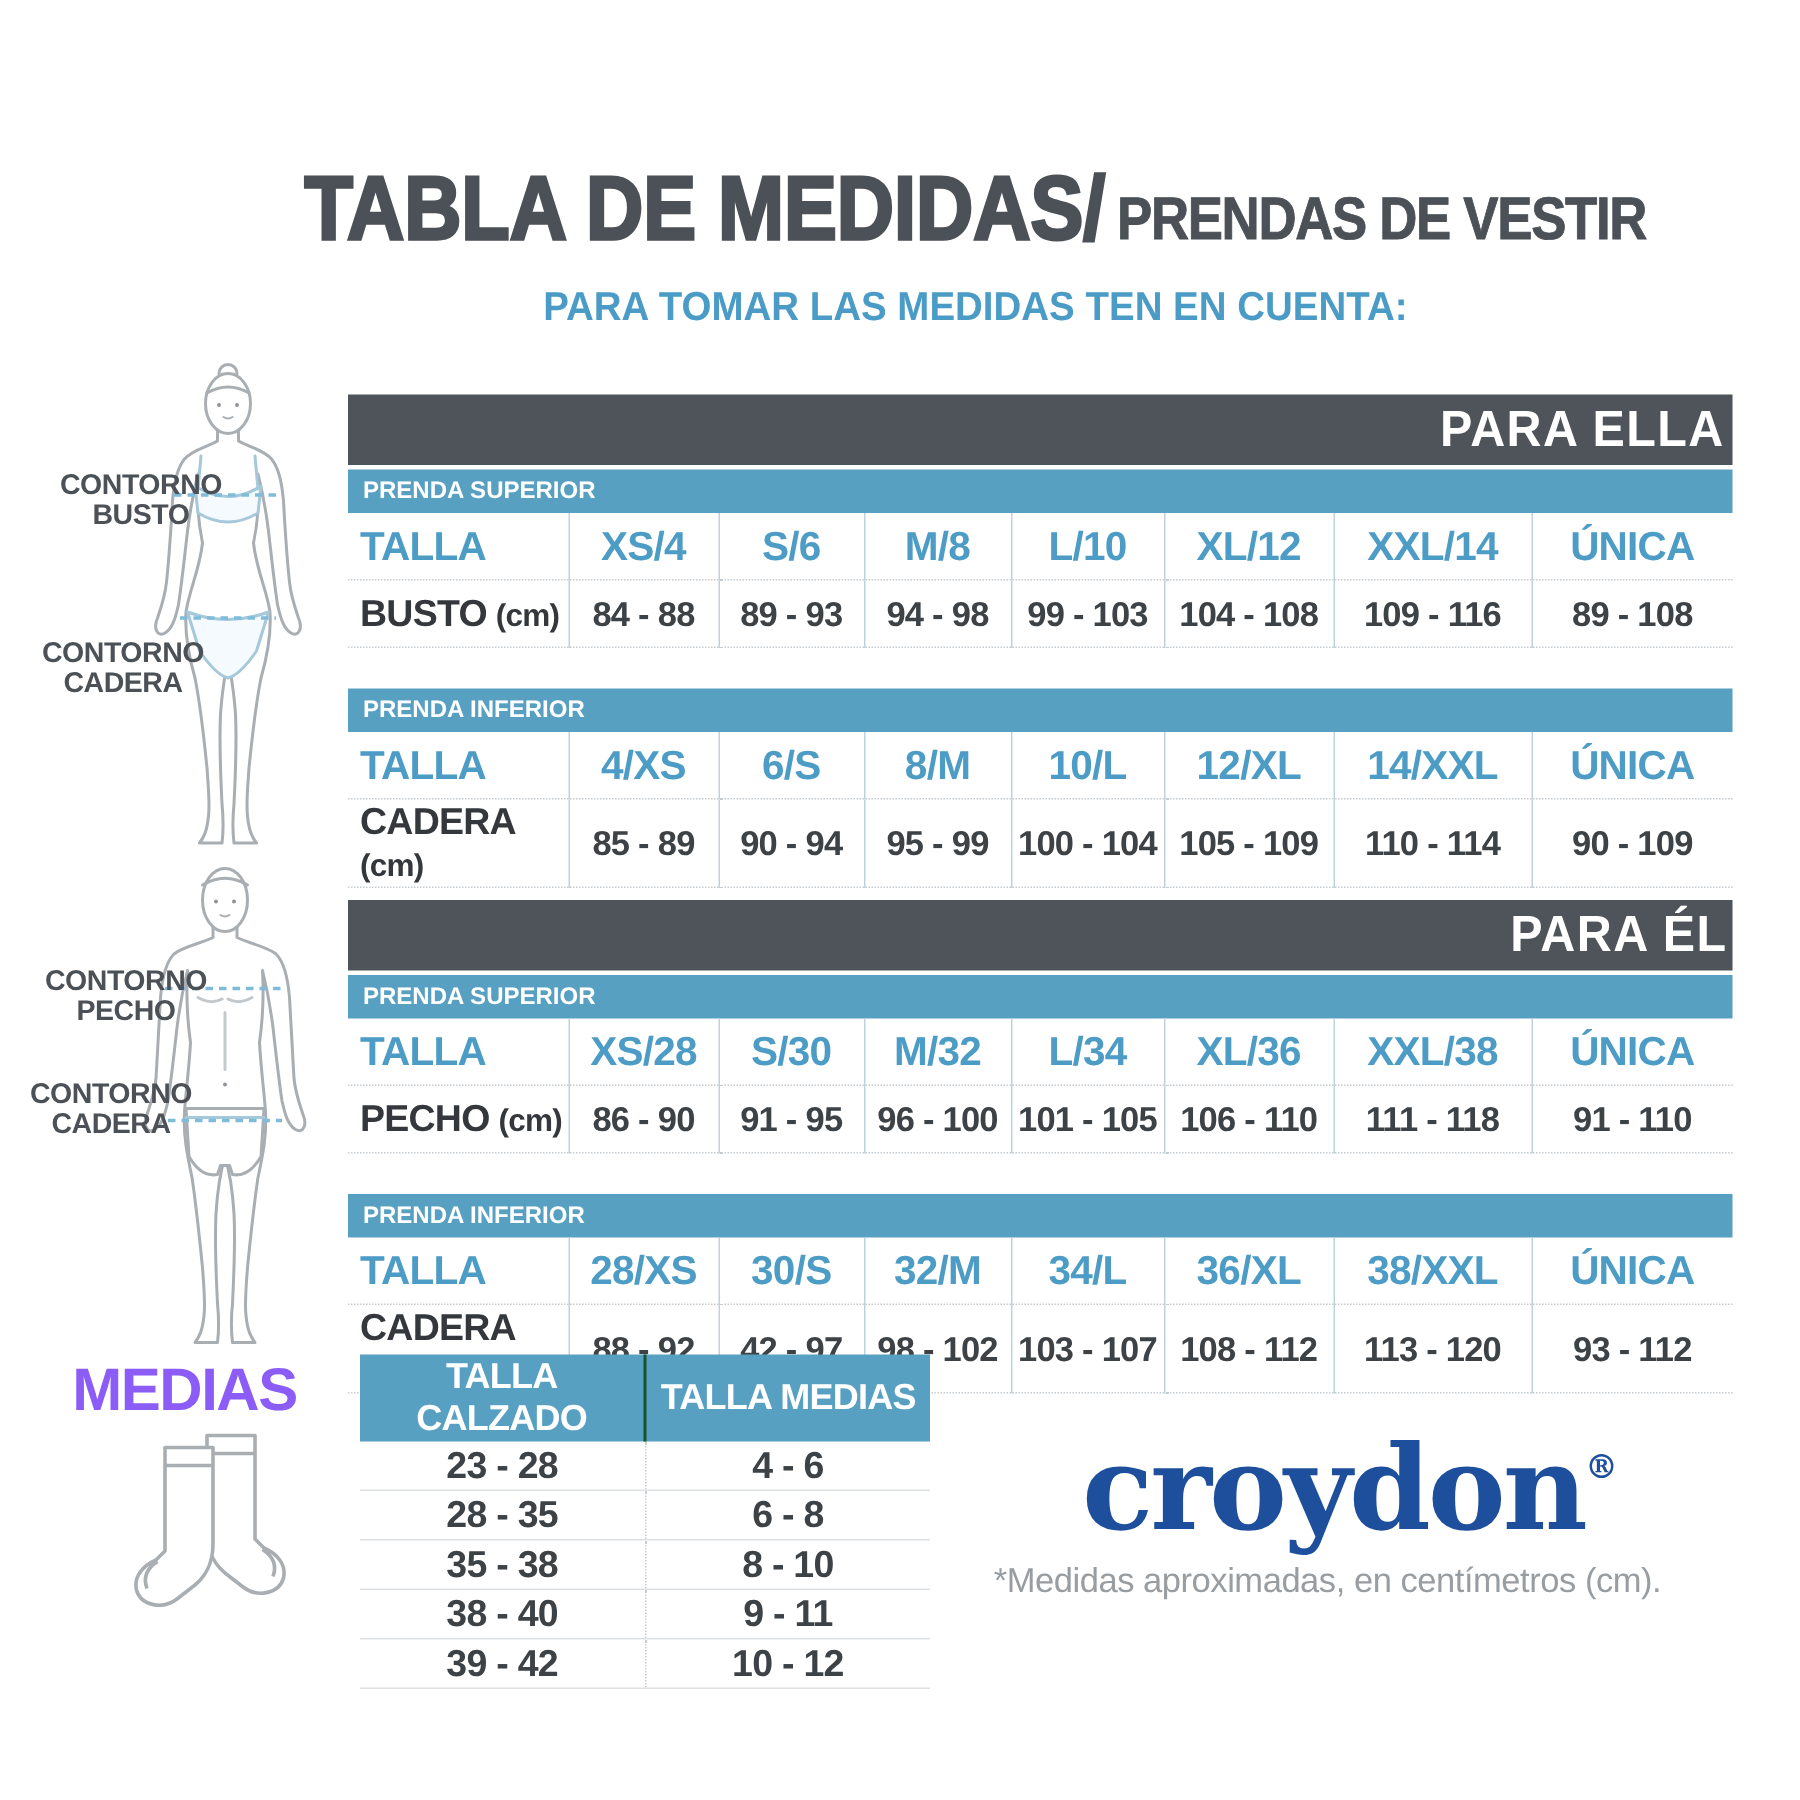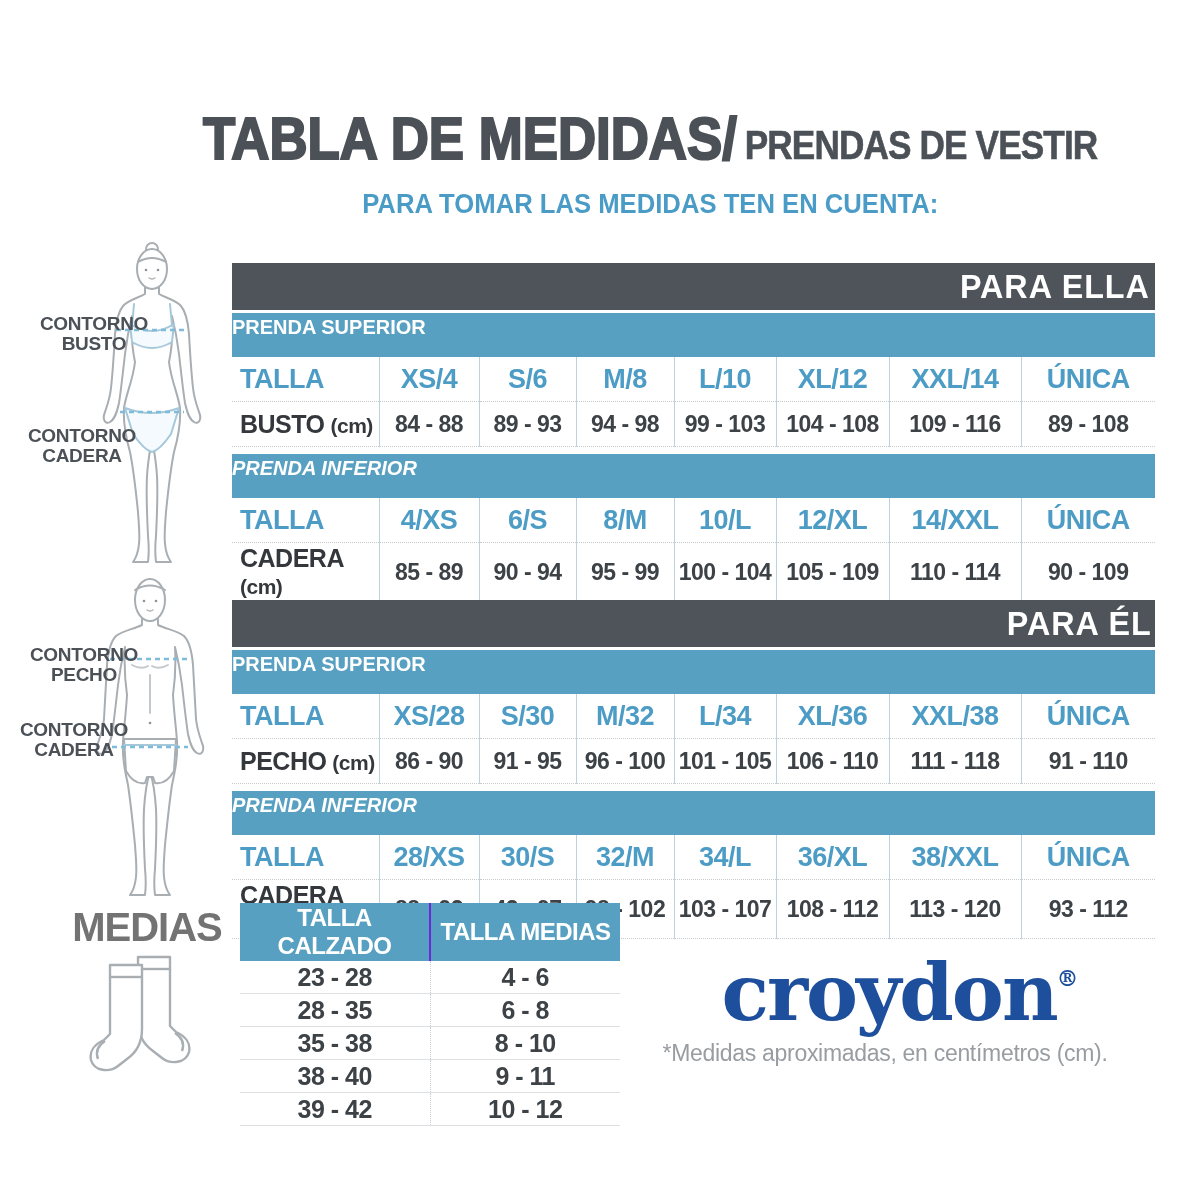--- a/index.html
+++ b/index.html
@@ -15,23 +15,23 @@
   .title-sub{font-size:40px;letter-spacing:-1px;-webkit-text-stroke:.6px #4b5157;}
   .inst-head{margin-top:16px;color:#4a9cc7;font-size:27px;font-weight:bold;}
   .inst-text{margin-top:3px;color:#84888d;font-size:22px;letter-spacing:-.3px;}
 
   
   .size-table{position:absolute;left:232px;width:923px;}
   #table-ella{top:263px;}
   #table-el{top:600px;}
   .band-dark{height:47px;background:#4e545a;color:#fff;text-align:right;
              font-weight:bold;font-size:34px;line-height:47px;letter-spacing:1px;}
-  .band-blue{margin-top:3px;height:44px;background:#58a0c2;color:#fff;font-weight:bold;
-             font-size:20px;line-height:29px;box-sizing:border-box;}
-  .band-blue.second{margin-top:7px;font-style:italic;}
+  .band-blue{margin-top:3px;height:29px;background:#58a0c2;color:#fff;font-weight:bold;
+             font-size:16px;line-height:29px;padding-left:10px;box-sizing:border-box;}
+  .band-blue.second{margin-top:27px;}
   table.sub-table{width:100%;border-collapse:collapse;table-layout:fixed;}
   .sub-table td{border-right:1px solid #bcd3df;text-align:center;height:42px;vertical-align:middle;}
   .sub-table td:last-child{border-right:none;}
   .sub-table tr td{border-bottom:1px dotted #c6cbd0;}
   .talla-row td{color:#4c9cc6;font-weight:bold;font-size:27px;letter-spacing:-.5px;}
   .value-row td{color:#3d4247;font-weight:bold;font-size:23px;letter-spacing:-.5px;}
   .cell-head{text-align:left !important;padding-left:8px;}
   .measure-label{color:#34383d;font-size:25px;font-weight:bold;letter-spacing:-.5px;}
   .measure-unit{color:#34383d;font-size:21px;font-weight:bold;}
 
@@ -40,28 +40,28 @@
   #fig-female{left:90px;top:242px;}
   #fig-male{left:80px;top:573px;}
   .fig-label{position:absolute;color:#4b5157;font-weight:bold;font-size:19px;line-height:20px;
              text-align:center;letter-spacing:-.3px;}
   #lbl-busto{left:38px;top:314px;width:112px;}
   #lbl-cadera-f{left:26px;top:426px;width:112px;}
   #lbl-pecho{left:28px;top:645px;width:112px;}
   #lbl-cadera-m{left:18px;top:720px;width:112px;}
 
   
-  .medias-title{position:absolute;left:72px;top:905px;width:150px;text-align:center;
-                font-size:40px;font-weight:bold;color:#737373;letter-spacing:-1px;}
+  .medias-title{position:absolute;left:48px;top:905px;width:150px;text-align:center;
+                font-size:40px;font-weight:bold;color:#8b5cf6;letter-spacing:-1px;}
   #socks{position:absolute;left:80px;top:953px;}
   table.medias-table{position:absolute;left:240px;top:903px;width:380px;
                      border-collapse:collapse;table-layout:fixed;}
   .medias-table th{background:#58a0c2;color:#fff;font-size:24px;font-weight:bold;height:38px;
                    text-align:center;letter-spacing:-.5px;}
-  .medias-table th:first-child{border-right:2px solid #6d28d9;}
+  .medias-table th:first-child{border-right:2px solid #14532d;}
   .medias-table td{height:30px;text-align:center;font-size:25px;font-weight:bold;color:#3d4247;
                    border-bottom:1px solid #dde1e4;letter-spacing:-.5px;}
   .medias-table td:first-child{border-right:1px dotted #c9ced2;}
 
   
   .brand{position:absolute;left:650px;top:938px;width:500px;text-align:center;color:#1d4f9c;
          font-family:"DejaVu Serif","Liberation Serif",serif;font-weight:bold;font-size:78px;
          letter-spacing:-2px;line-height:80px;}
   .brand .reg{font-size:22px;vertical-align:34px;letter-spacing:0;}
   .brand-note{position:absolute;left:625px;top:1040px;width:520px;text-align:center;

